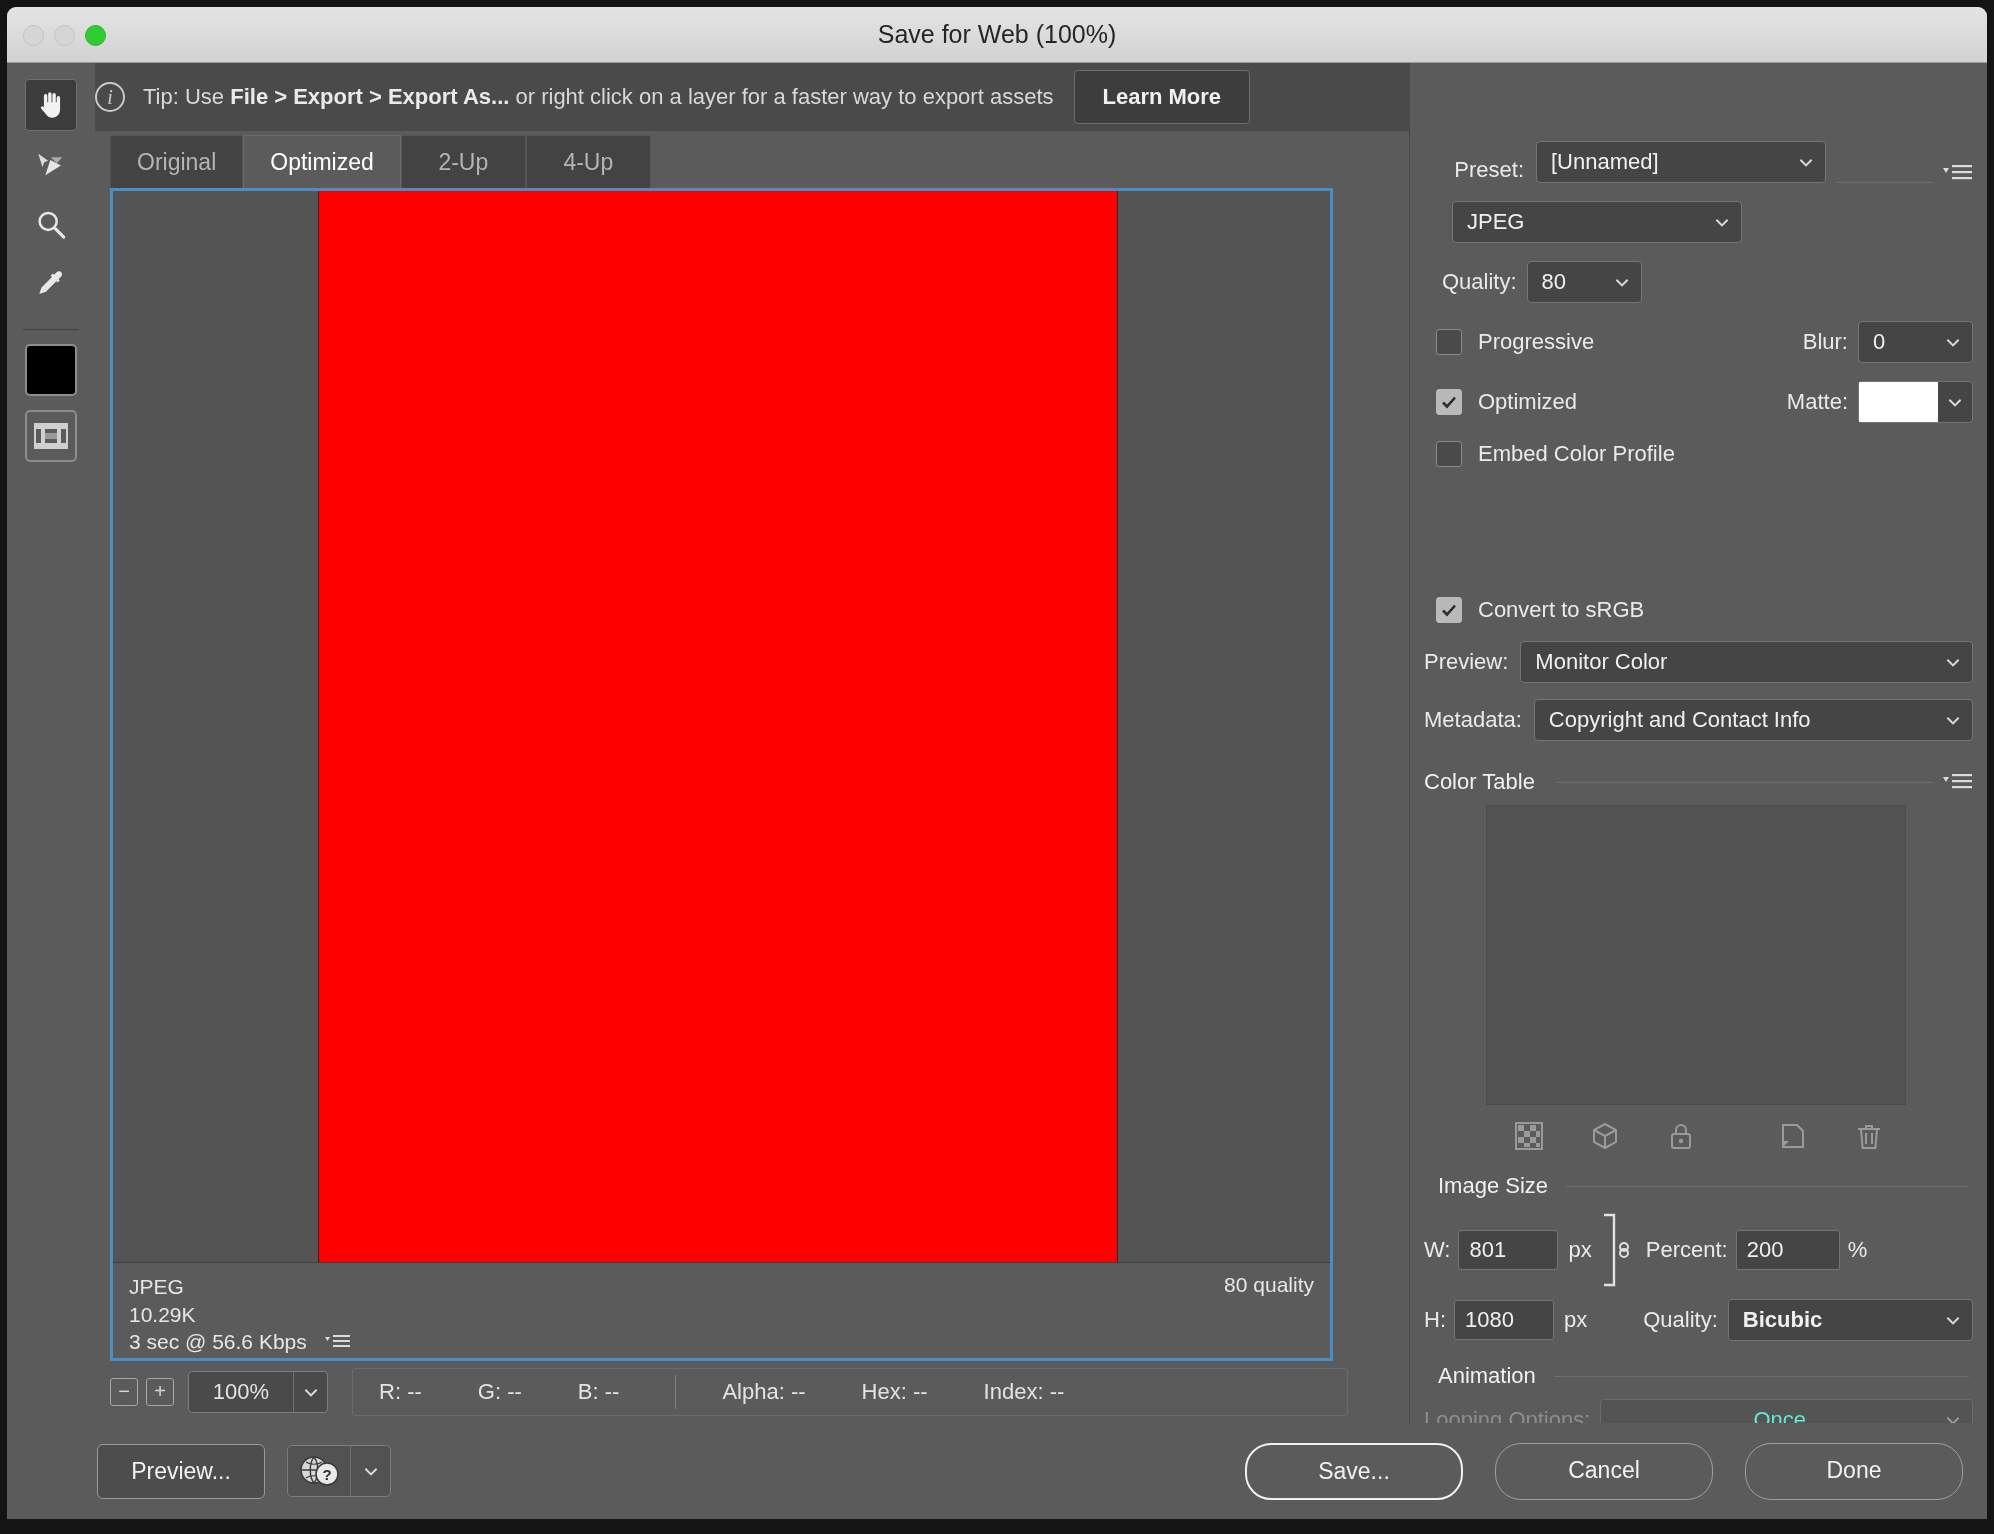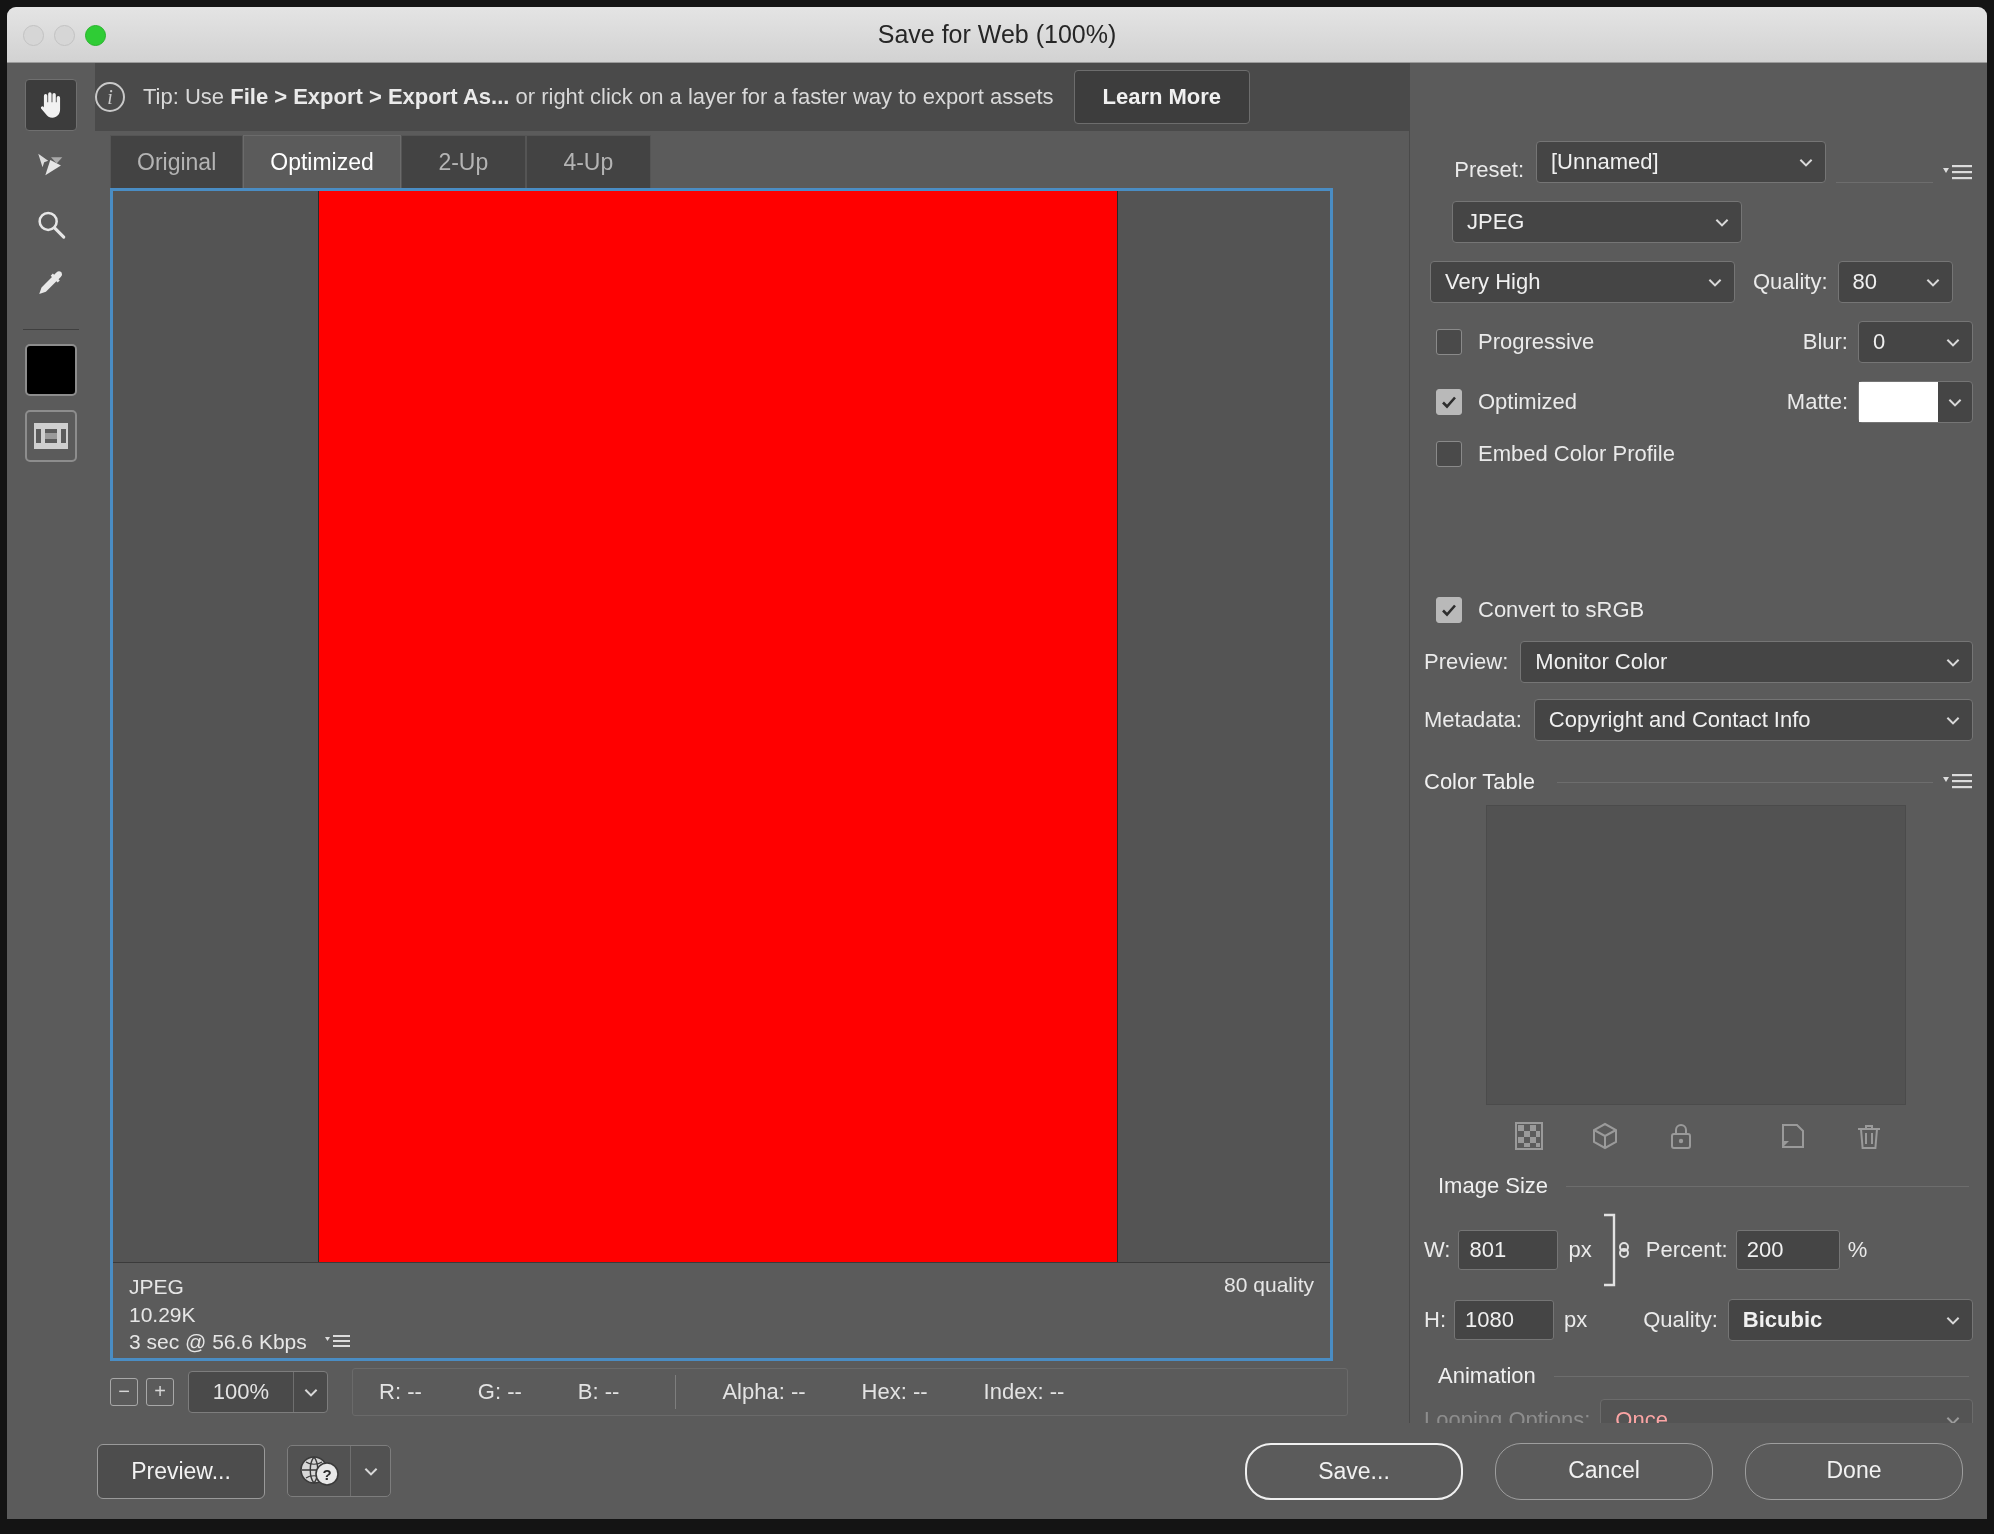--- a/index.html
+++ b/index.html
@@ -209,21 +209,21 @@
     height: 44px; display: flex; align-items: center;
     margin-top: 10px;
   }
   .anim-count { flex: 1 1 auto; text-align: center; color: #9a9a9a; font-size: 22px; }
   .anim-btn {
     width: 64px; height: 42px; border-left: 1px solid #6a6a6a;
     display: flex; align-items: center; justify-content: center;
     background: #565656;
   }
   .disabled { color: #8d8d8d !important; }
-  .sel-dis { background: #545454; border-color: #6b6b6b; color: #fca5a5; }
+  .sel-dis { background: #545454; border-color: #6b6b6b; color: #5eead4; text-align: center; }
 
   
   .btnbar {
     height: 96px; flex: 0 0 96px;
     background: #5b5b5b;
     display: flex; align-items: center;
     padding: 0 20px 0 90px;
     position: relative;
   }
   .btn {
@@ -381,26 +381,20 @@
       <div class="row" style="margin-top:18px;">
         <div class="select" style="width:290px;margin-left:28px;">
           <span class="sv">JPEG</span>
           <svg class="chev" viewBox="0 0 16 16">
               <path d="M3 6l5 5 5-5" fill="none" stroke="#d8d8d8" stroke-width="1.8"></path>
             </svg>
         </div>
       </div>
 
       <div class="row" style="margin-top:18px;">
-        <div class="select" style="width:305px;margin-left:6px;">
-          <span class="sv">Very High</span>
-          <svg class="chev" viewBox="0 0 16 16">
-              <path d="M3 6l5 5 5-5" fill="none" stroke="#d8d8d8" stroke-width="1.8"></path>
-            </svg>
-        </div>
         <div class="lbl" style="margin-left:18px;">Quality:</div>
         <div class="select" style="width:115px;margin-left:10px;">
           <span class="sv">80</span>
           <svg class="chev" viewBox="0 0 16 16">
               <path d="M3 6l5 5 5-5" fill="none" stroke="#d8d8d8" stroke-width="1.8"></path>
             </svg>
         </div>
       </div>
 
       <div class="row" style="margin-top:18px;">

